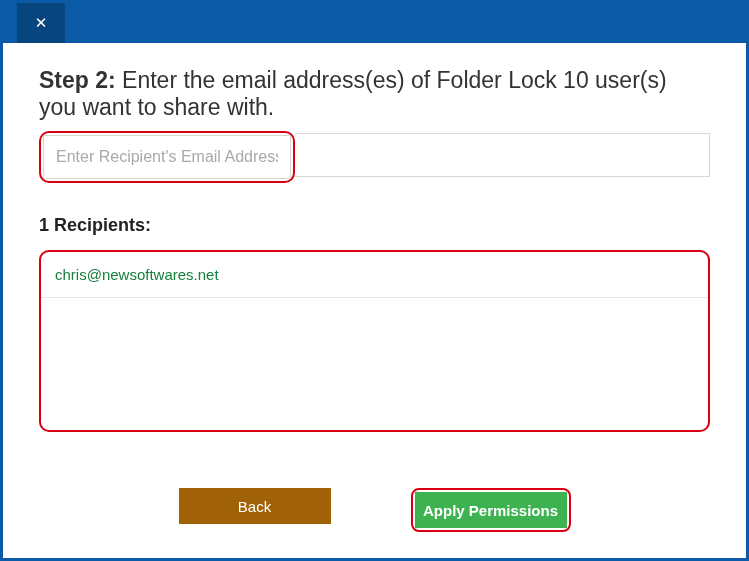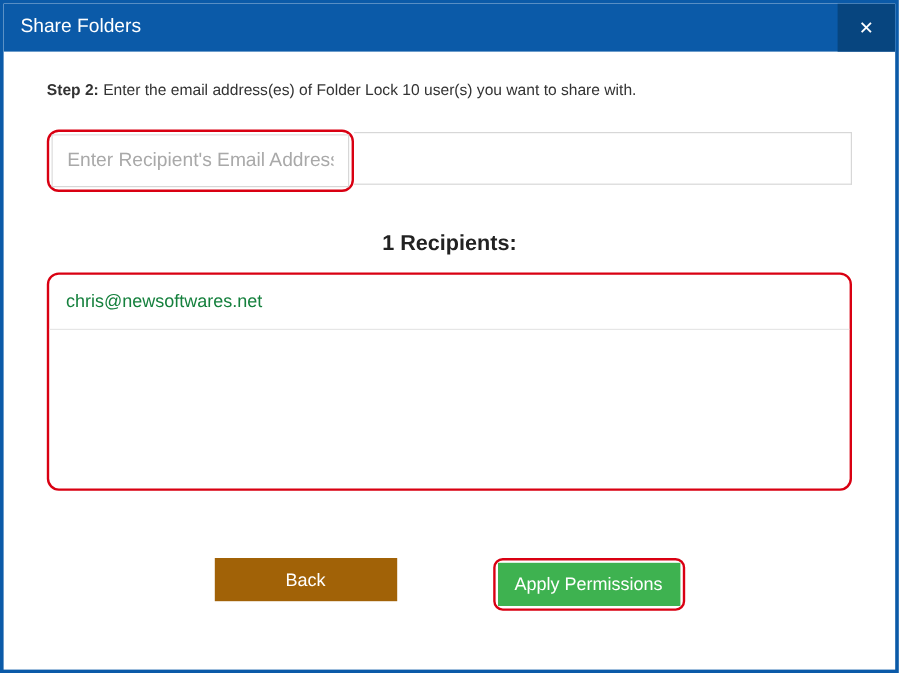--- a/index.html
+++ b/index.html
@@ -35,23 +35,23 @@
       align-items: center;
       justify-content: center;
       cursor: pointer;
       color: white;
       font-size: 15px;
     }
     .content {
       padding: 24px 36px 20px 36px;
     }
     .step-text {
-      font-size: 13px;
+      font-size: 23px;
       color: #333;
-      margin-bottom: 26px;
+      margin-bottom: 10px;
     }
     .step-label {
       font-weight: 700;
     }
     .email-input-wrap {
       border: 2px solid #d90012;
       border-radius: 10px;
       padding: 2px;
       width: 256px;
       position: relative;
@@ -87,21 +87,20 @@
     }
     .email-input-row {
       position: relative;
       margin-bottom: 32px;
     }
     .recipients-label {
       font-size: 18px;
       font-weight: 700;
       color: #222;
       margin-bottom: 14px;
-      text-align: center;
     }
     .recipients-box {
       border: 2px solid #d90012;
       border-radius: 10px;
       height: 182px;
       overflow: hidden;
     }
     .recipient-row {
       padding: 14px 14px;
       border-bottom: 1px solid #e6e6e6;
@@ -129,27 +128,27 @@
       background: #a16207;
     }
     .apply-wrap {
       border: 2px solid #d90012;
       border-radius: 8px;
       padding: 2px;
     }
     .btn-apply {
       width: 152px;
       background: #3eb250;
+      font-weight: bold;
     }
   </style>
 </head>
 <body>
 
 <div class="titlebar">
-  <span class="titlebar-title">Share Folders</span>
   <div class="close-btn">
     <span>✕</span>
   </div>
 </div>
 
 <div class="content">
 
   <p class="step-text">
     <span class="step-label">Step 2:</span>
     <span>Enter the email address(es) of Folder Lock 10 user(s) you want to share with.</span>

